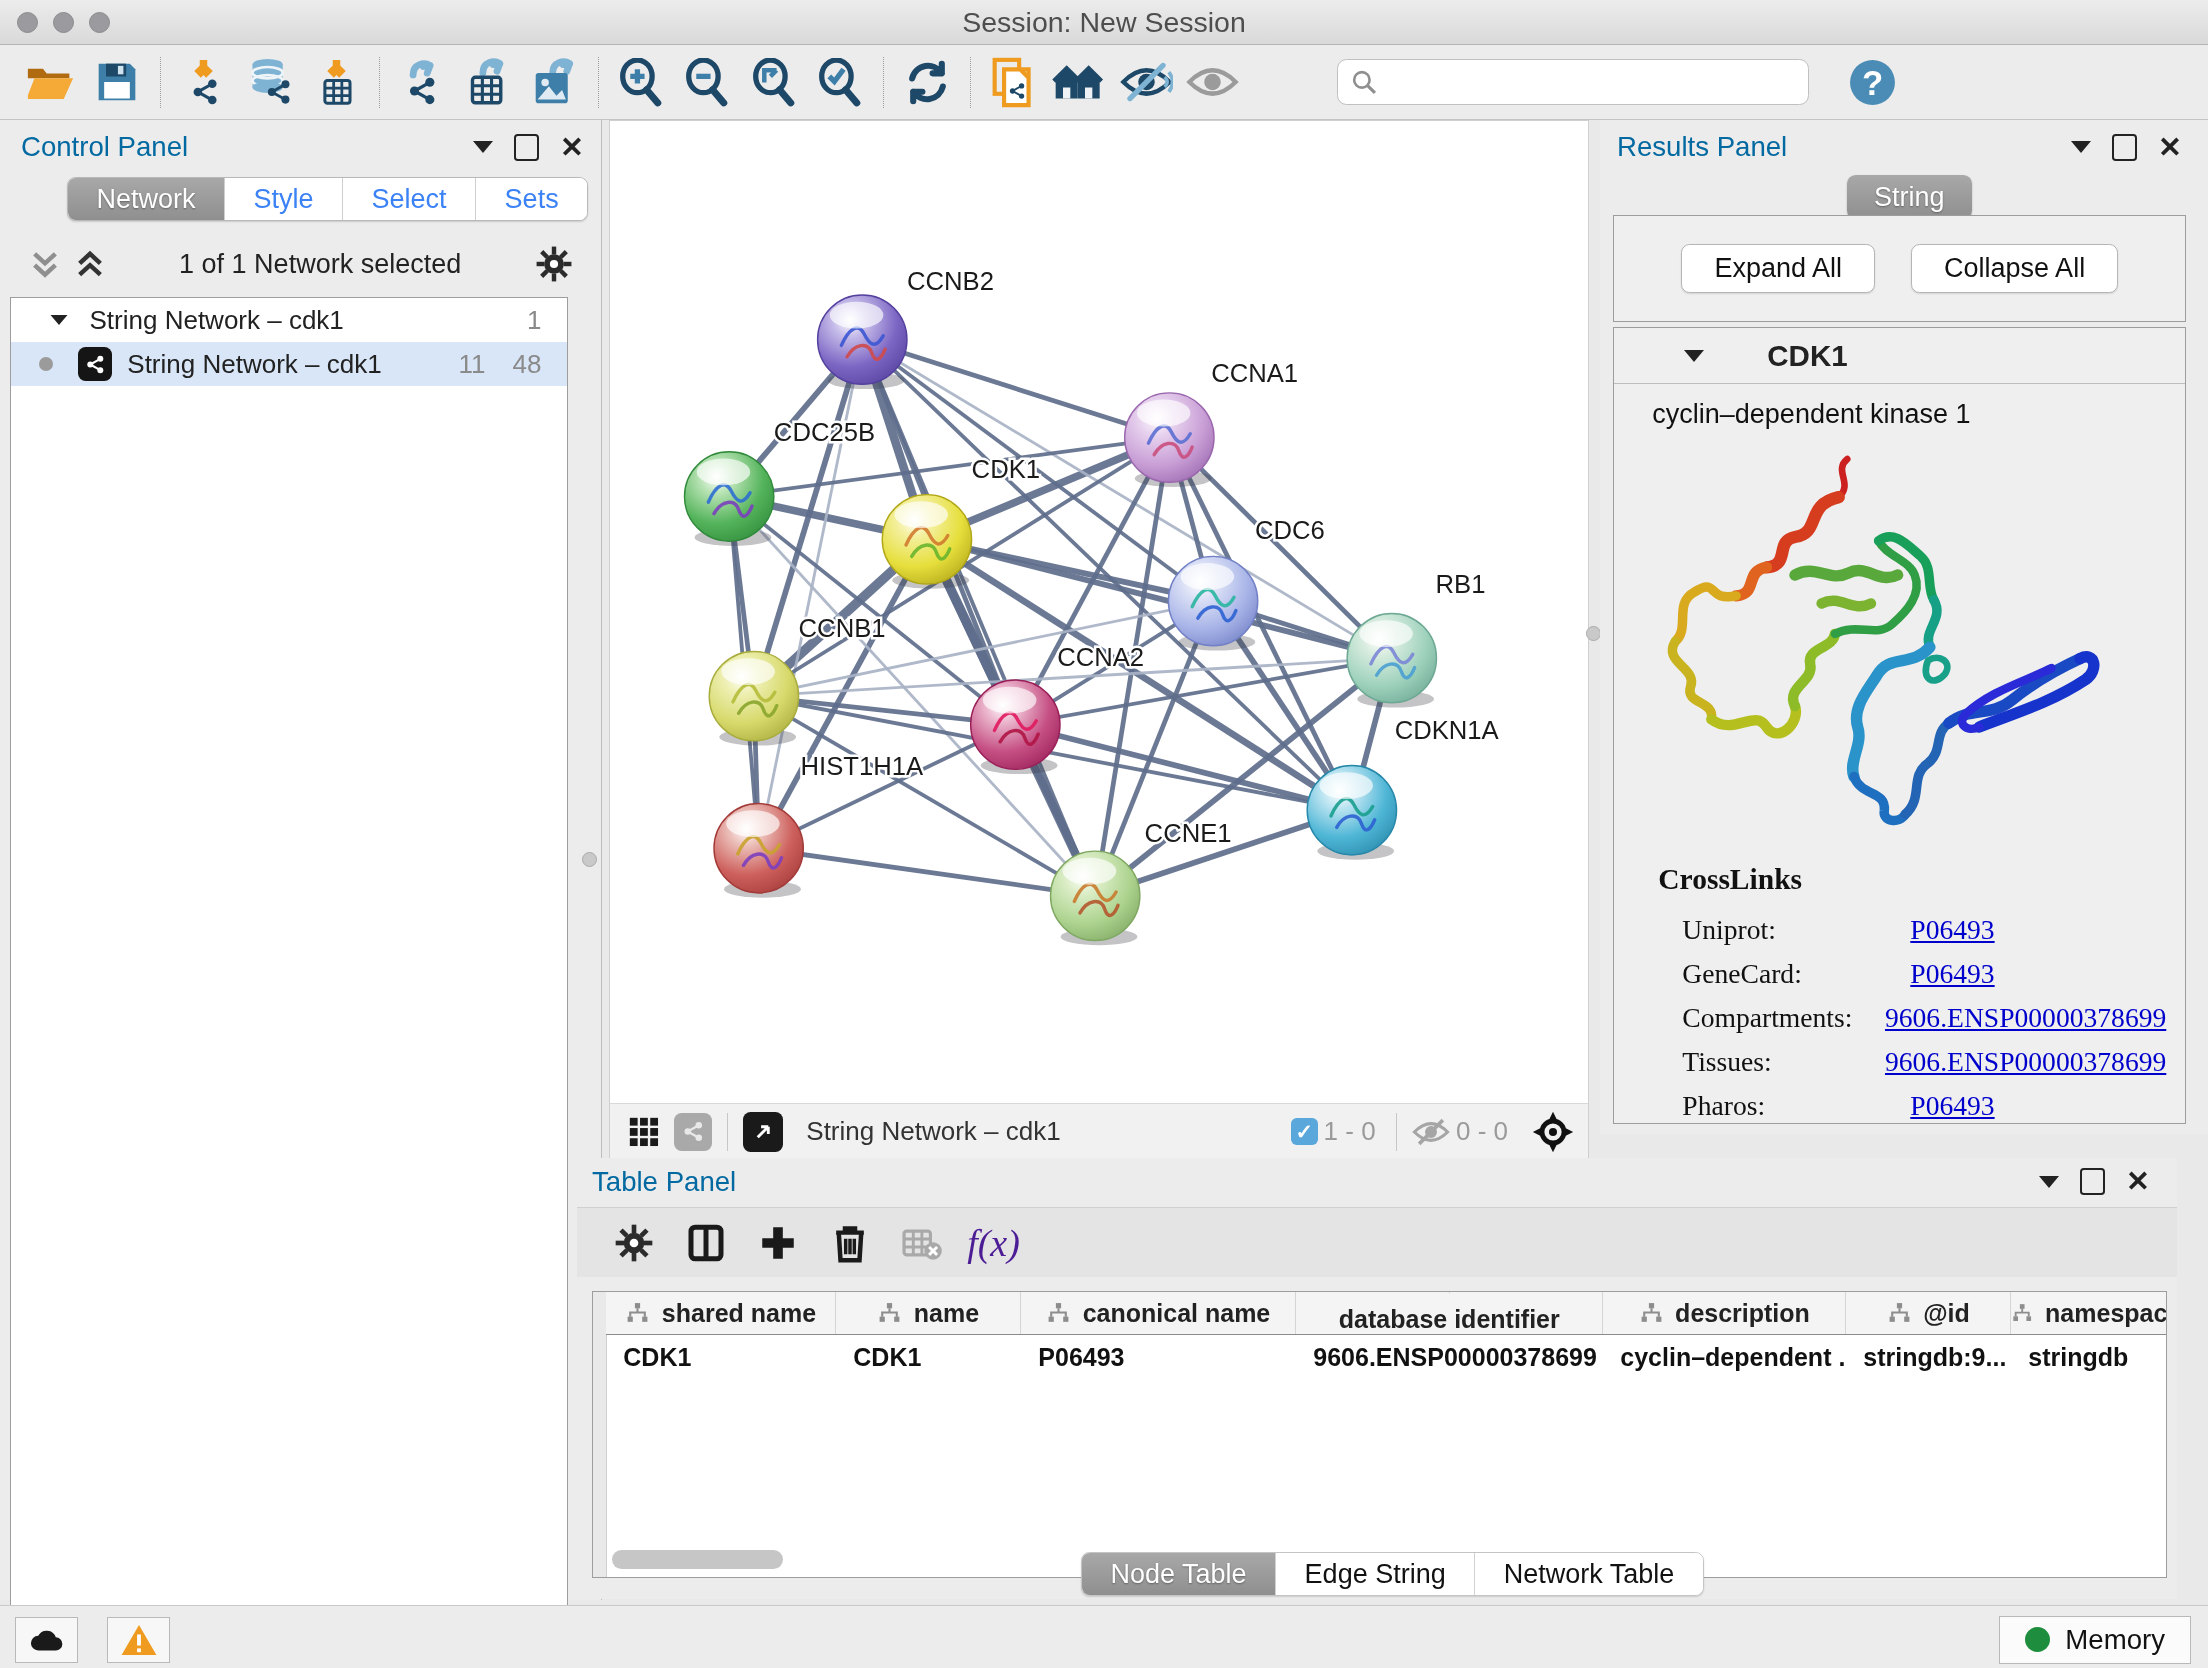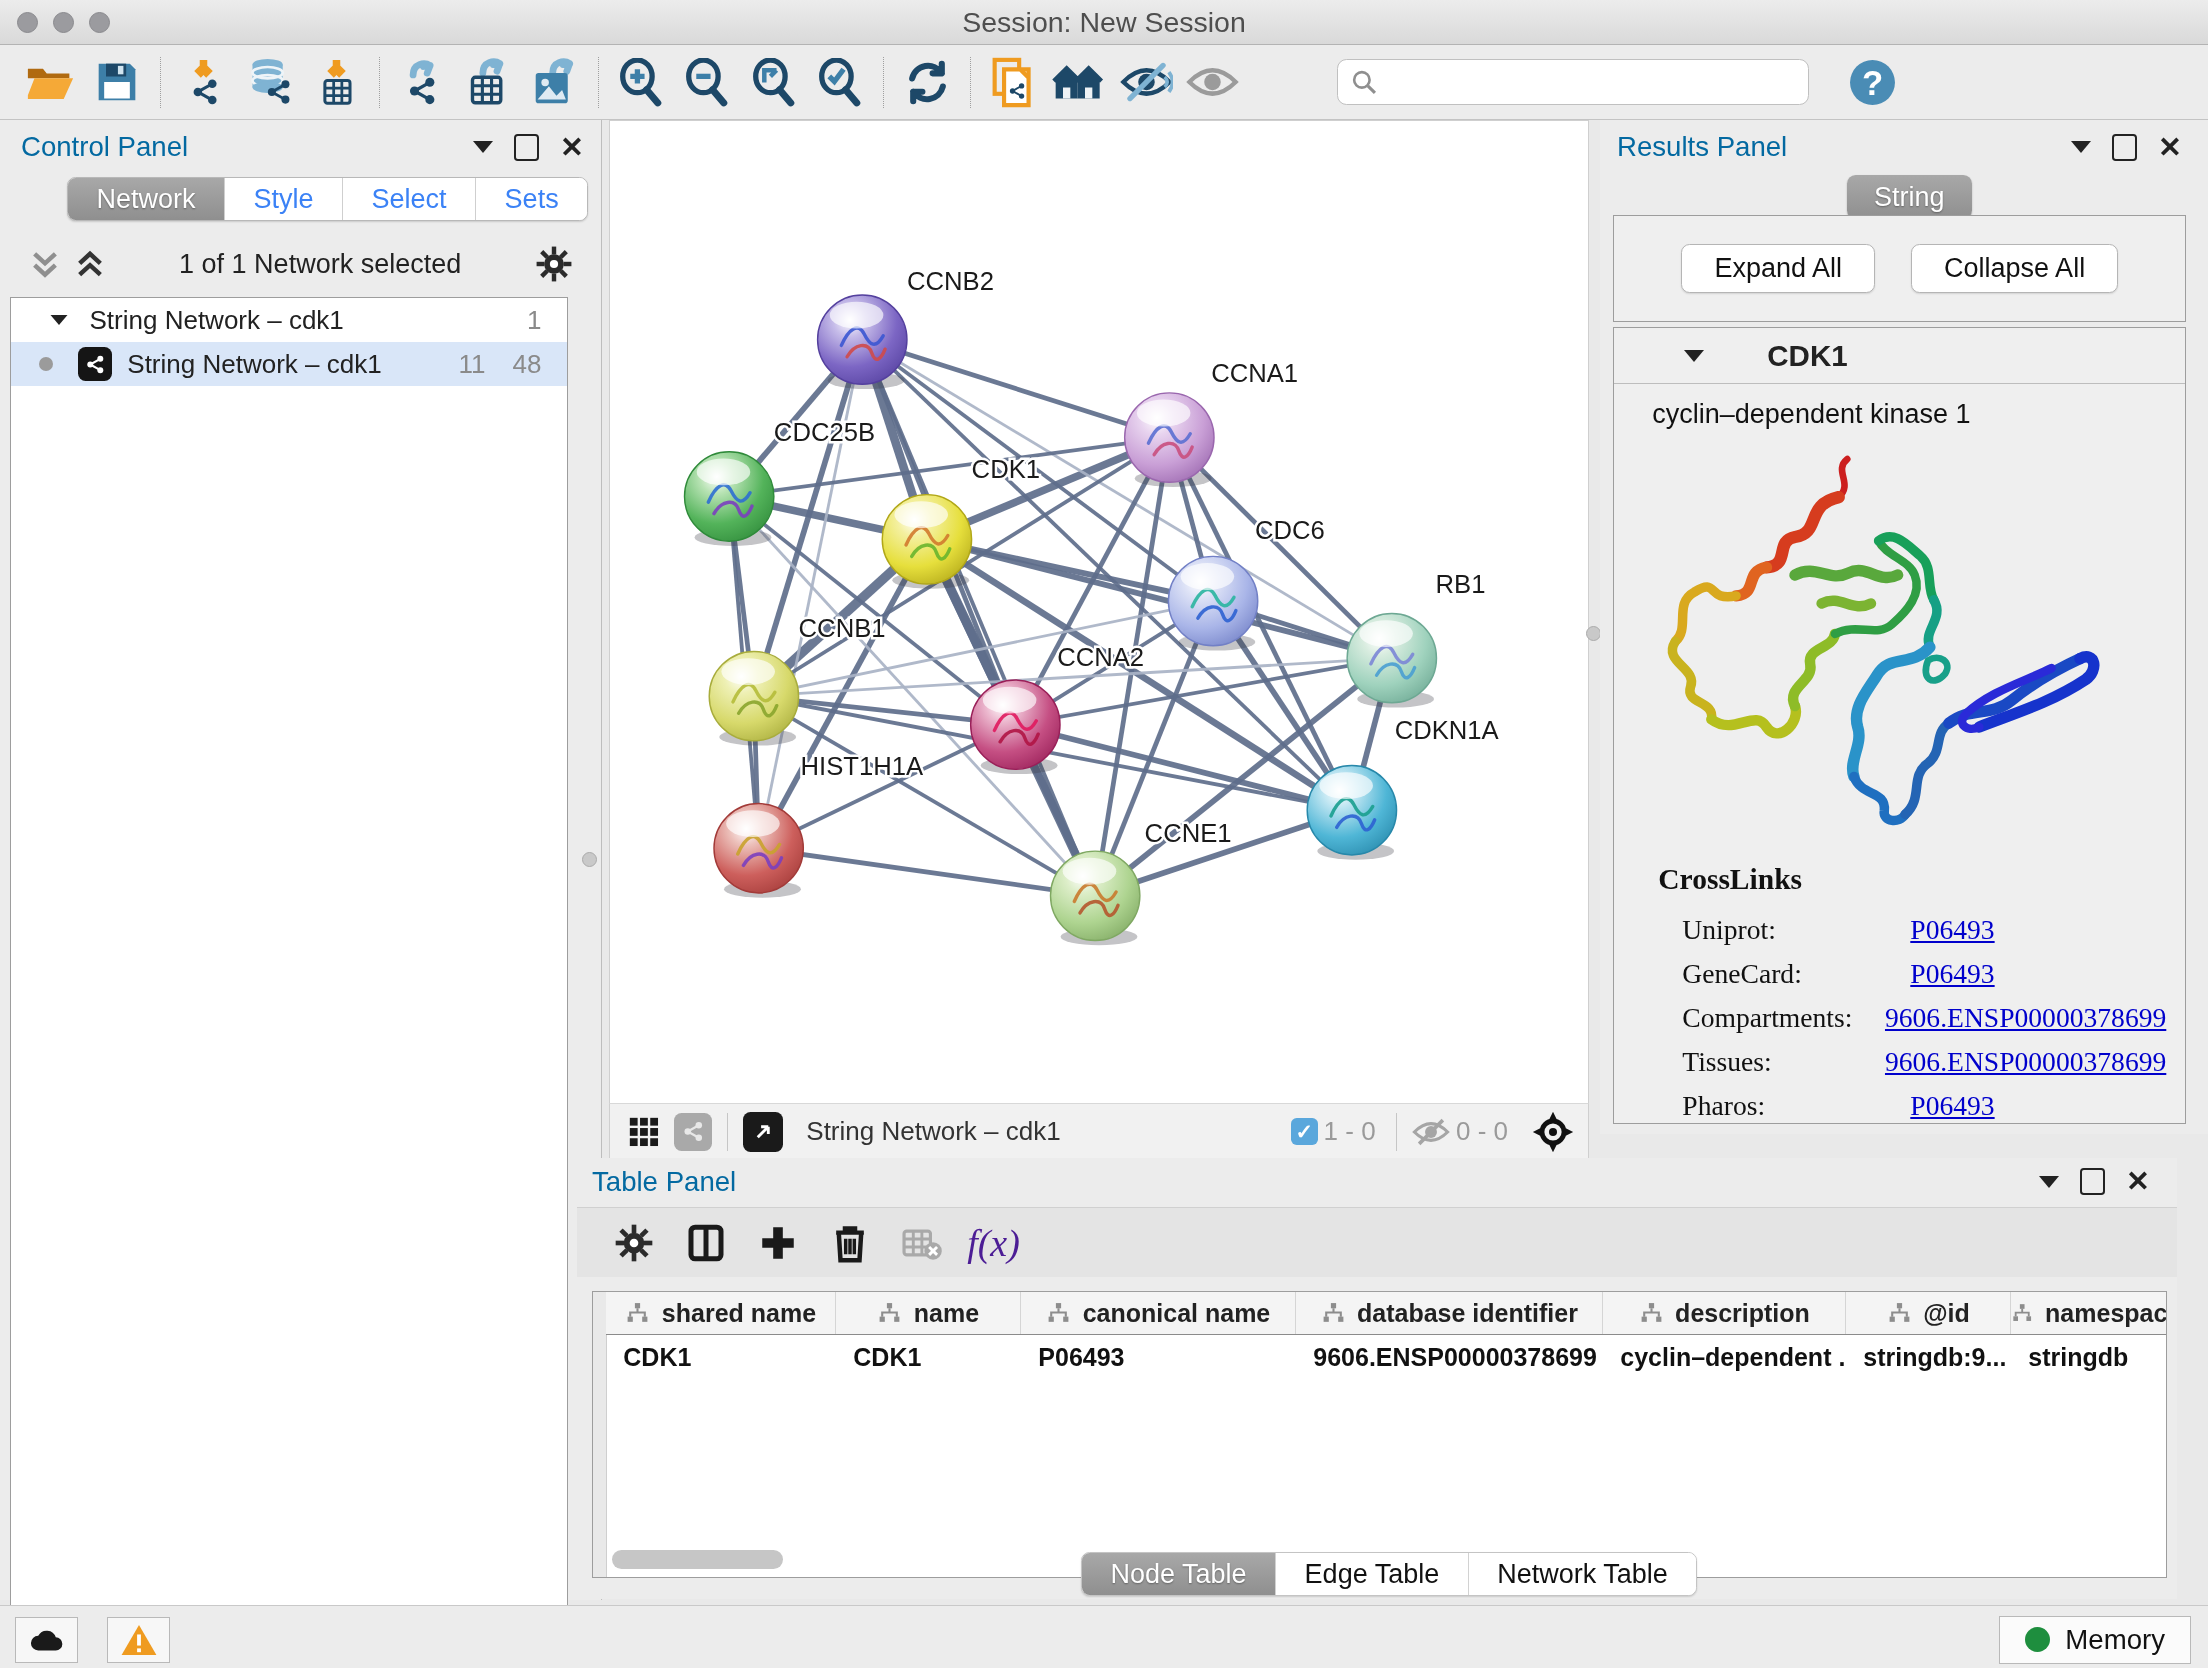--- a/index.html
+++ b/index.html
@@ -743,21 +743,21 @@
               <use href="#sym-attr"></use>
             </svg>
             <span>name</span>
           </span>
           <span class="th" style="width: 275px;">
             <svg width="25" height="25" viewBox="0 0 24 24">
               <use href="#sym-attr"></use>
             </svg>
             <span>canonical name</span>
           </span>
-          <span class="th" style="width: 307px;">
+          <span class="th" style="width: 307px; flex-direction: column;">
             <svg width="25" height="25" viewBox="0 0 24 24">
               <use href="#sym-attr"></use>
             </svg>
             <span>database identifier</span>
           </span>
           <span class="th" style="width: 243px;">
             <svg width="25" height="25" viewBox="0 0 24 24">
               <use href="#sym-attr"></use>
             </svg>
             <span>description</span>
@@ -781,21 +781,21 @@
           <span class="td" style="width: 275px;">P06493</span>
           <span class="td" style="width: 307px;">9606.ENSP00000378699</span>
           <span class="td" style="width: 243px;">cyclin–dependent ...</span>
           <span class="td" style="width: 165px;">stringdb:9...</span>
           <span class="td" style="width: 171px;">stringdb</span>
         </div>
       <div id="tp-hscroll"></div>
     </div>
     <div id="tp-tabs">
         <span class="tp-tab active">Node Table</span>
-        <span class="tp-tab">Edge Table</span>
+        <span class="tp-tab">Edge String</span>
         <span class="tp-tab">Network Table</span>
       </div>
   </div>
 
   <div id="bottom-bar" class="abs">
     <span class="status-btn" style="left:15px">
       <svg width="38" height="28.5" viewBox="0 0 26 18">
         <path d="M7 16 A5 5 0 0 1 7 6 A6.5 6.5 0 0 1 19 7 A4.5 4.5 0 0 1 19 16 Z" fill="#1a1a1a"></path>
       </svg>
     </span>

